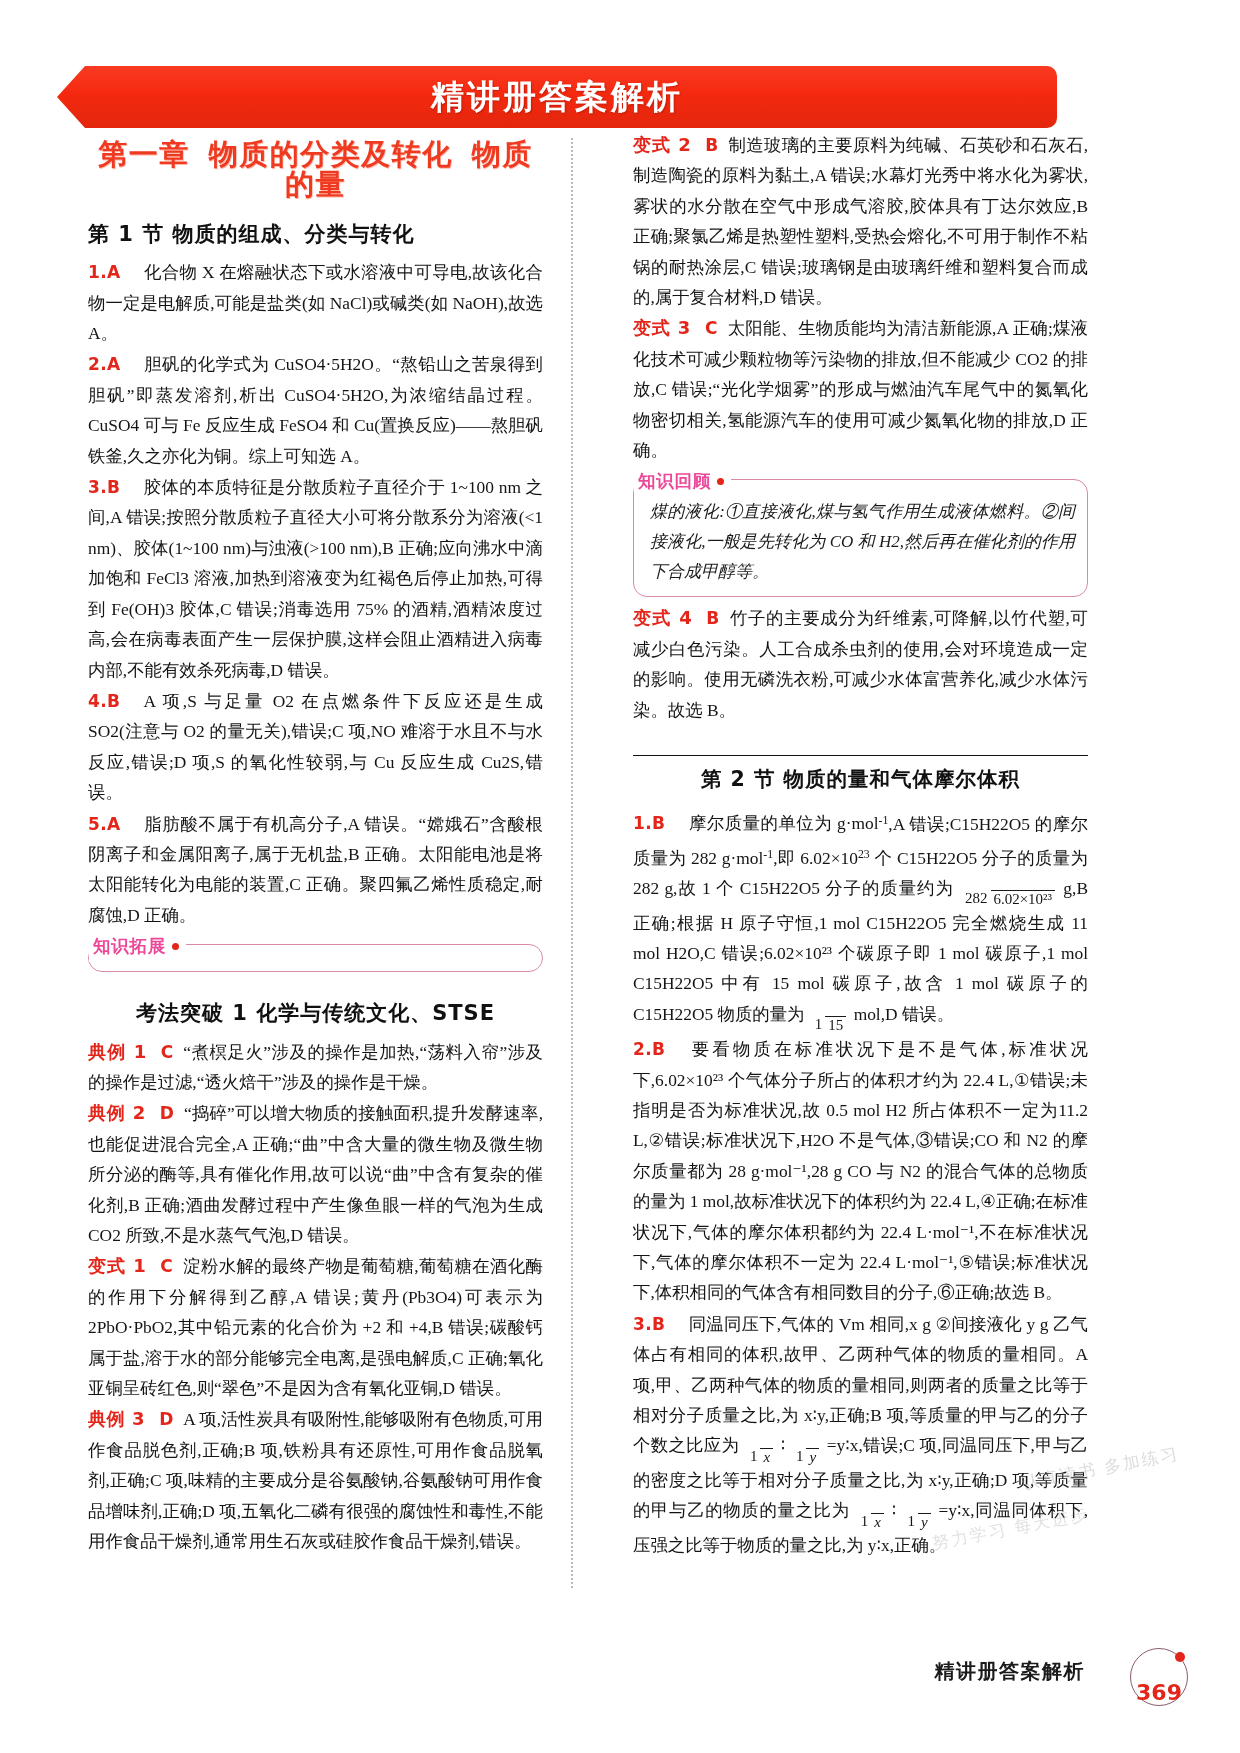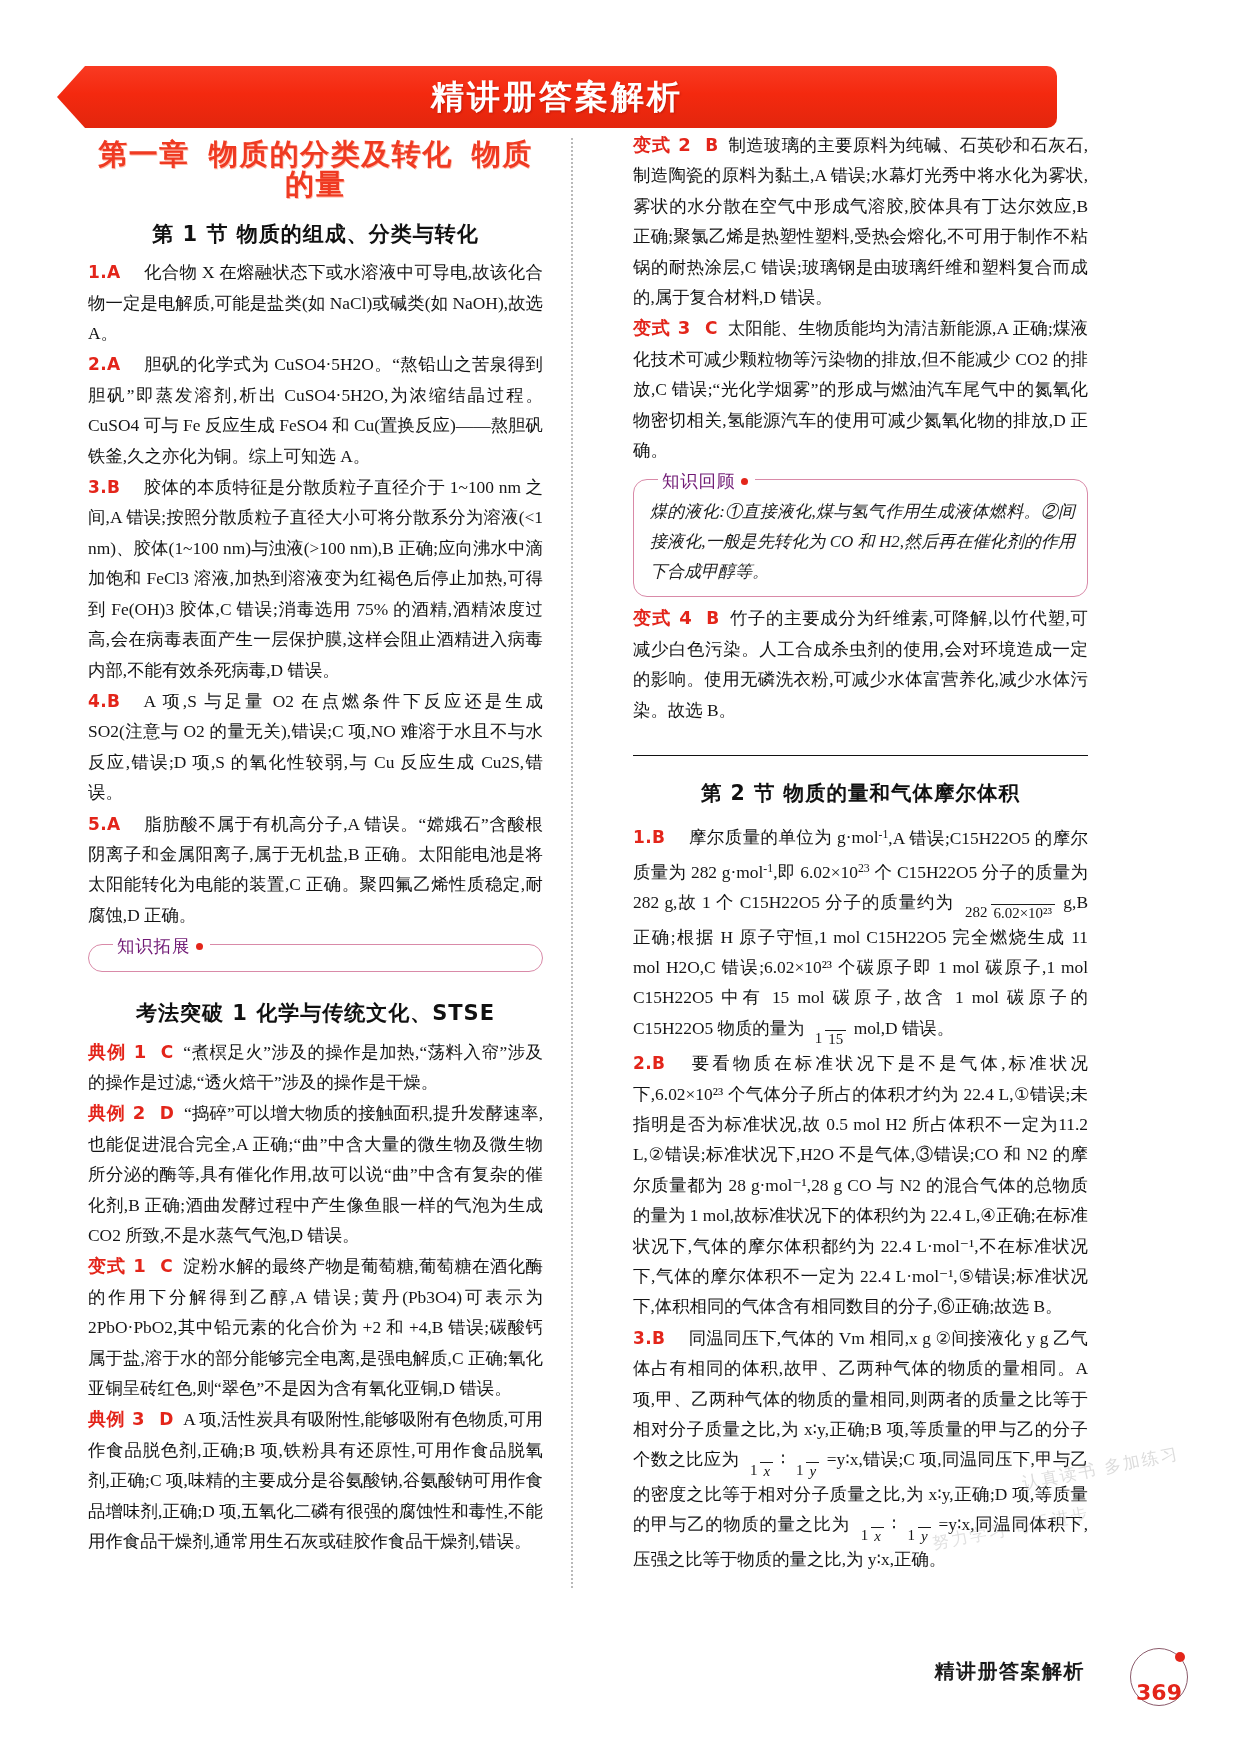--- a/index.html
+++ b/index.html
@@ -80,21 +80,21 @@
     text-align: center;
     color: #ef3a22;
     letter-spacing: 1.5px;
     margin: 12px 0 16px 0;
     text-shadow: 0.7px 0.7px 0 rgba(255,170,150,.85);
   }
   .section-title {
     font-family: "DejaVu Sans", sans-serif;
     font-weight: bold;
     font-size: 21px;
-    text-align: center;
+    text-align: left;
     color: #111;
     letter-spacing: 1px;
     margin: 1px 0 8px 0;
   }
   .breakthrough-title {
     font-family: "DejaVu Sans", sans-serif;
     font-weight: bold;
     font-size: 21px;
     text-align: center;
     color: #111;
@@ -102,21 +102,21 @@
     margin: 26px 0 8px 0;
   }
   .rule-title {
     font-family: "DejaVu Sans", sans-serif;
     font-weight: bold;
     font-size: 20.5px;
     text-align: center;
     color: #111;
     letter-spacing: 1px;
     margin: 30px 0 10px 0;
-    padding-top: 22px;
+    padding-top: 8px;
     border-top: 1.6px solid #111;
   }
 
   
   .item { margin: 0 0 1px 0; }
   .qnum {
     color: #e3251a;
     font-family: "DejaVu Sans", sans-serif;
     font-weight: bold;
     font-size: 17px;
@@ -158,26 +158,26 @@
     position: relative;
     margin: 14px 0 6px 0;
     padding: 17px 12px 9px 16px;
     border: 1.4px solid #d98aa8;
     border-radius: 14px;
     background: #fff;
   }
   .notebox .nb-label {
     position: absolute;
     top: -14px;
-    left: 24px;
+    left: 0;
     background: #fff;
     padding: 0 7px 0 4px;
-    color: #701a75;
-    font-family: "DejaVu Sans", sans-serif;
-    font-weight: normal;
+    color: #ec4899;
+    font-family: "DejaVu Sans", sans-serif;
+    font-weight: bold;
     font-size: 17.5px;
     letter-spacing: .8px;
     white-space: nowrap;
   }
   .notebox .nb-dot {
     display: inline-block;
     width: 7px; height: 7px;
     border-radius: 50%;
     background: #e3251a;
     margin-left: 6px;

